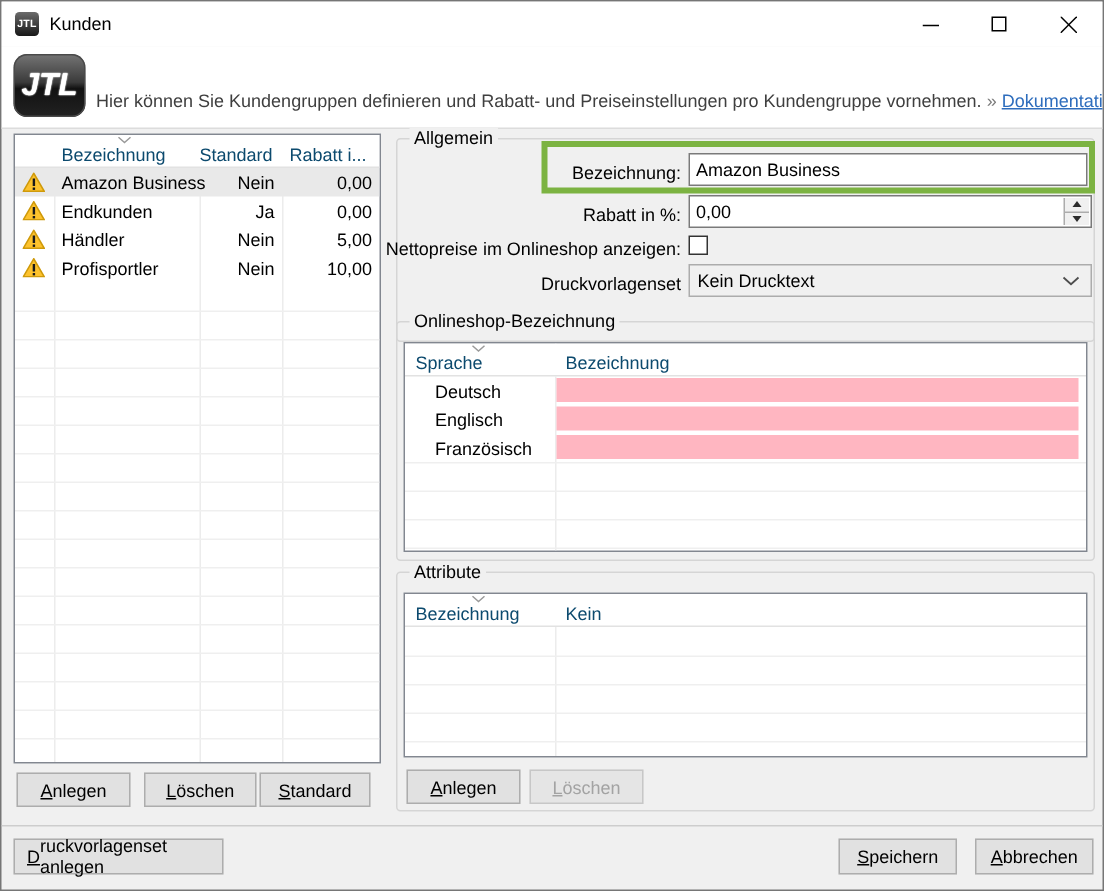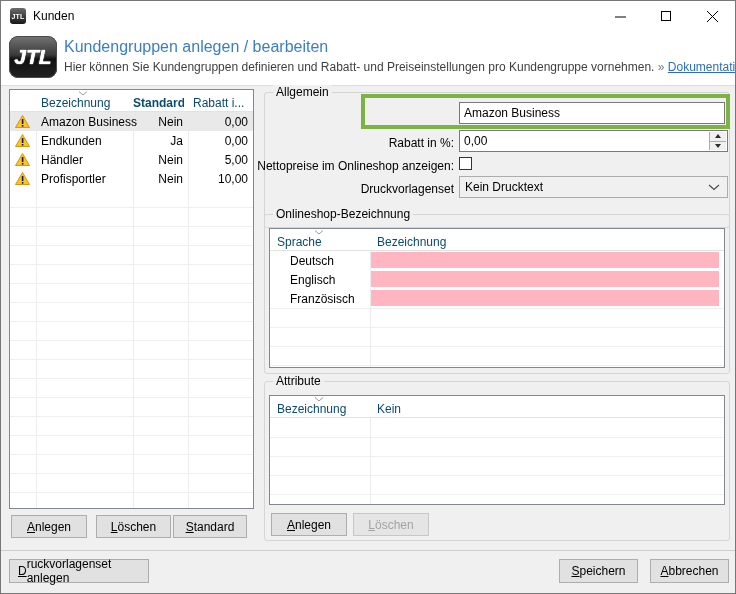--- a/index.html
+++ b/index.html
@@ -98,38 +98,37 @@
         <svg width="11" height="11">
             <line x1="0" y1="0" x2="11" y2="11" stroke="#000" stroke-width="1"></line>
             <line x1="11" y1="0" x2="0" y2="11" stroke="#000" stroke-width="1"></line>
           </svg>
       </div>
     </div>
   </div>
 
   <div class="header">
     <div class="jtl-logo">JTL</div>
-    <div class="header-title" style="color: rgb(60, 127, 192);">Kundengruppen anlegen / bearbeiten</div>
     <div class="header-sub">
       <span>Hier können Sie Kundengruppen definieren und Rabatt- und Preiseinstellungen pro Kundengruppe vornehmen.</span>
       <span class="chev">»</span>
       <span class="doc-link" style="color: rgb(46, 109, 189);">Dokumentation</span>
     </div>
   </div>
 
   <div class="tbl" style="left:8px; top:88px; width:245px; height:420px;">
     <div class="vline" style="left:26px;"></div>
     <div class="vline" style="left:123px;"></div>
     <div class="vline" style="left:178px;"></div>
     <div class="tbl-header">
       <svg class="sort-chev" style="left:68px;" width="10" height="5">
           <path d="M1 0.5 L5 4 L9 0.5" stroke="#9a9a9a" fill="none"></path>
         </svg>
       <div class="hcell" style="left:31px; top:6px;">Bezeichnung</div>
-      <div class="hcell r" style="left:123px; width:51px; top:6px;font-weight:bold;">Standard</div>
+      <div class="hcell r" style="left:123px; width:51px; top:6px;">Standard</div>
       <div class="hcell" style="left:183px; top:6px;">Rabatt i...</div>
     </div>
     <div id="groups-rows">
         <div class="trow selected" style="top: 22px;">
           <svg class="warning-icon" width="15" height="13">
             <path d="M7.5 0.5 L14.5 12.5 H0.5 Z" fill="#fdc22d" stroke="#cf9a0a"></path>
             <rect x="6.8" y="4" width="1.6" height="5" fill="#1a1a1a"></rect>
             <rect x="6.8" y="10" width="1.6" height="1.6" fill="#1a1a1a"></rect>
           </svg>
           <div class="cell" style="left:31px;">Amazon Business</div>
@@ -185,20 +184,21 @@
       </div>
   </div>
 
   <div class="btn" style="left:10px; top:514px; width:76px;"><u>A</u>nlegen</div>
   <div class="btn" style="left:95px; top:514px; width:75px;"><u>L</u>öschen</div>
   <div class="btn" style="left:172px; top:514px; width:74px;"><u>S</u>tandard</div>
 
   <div class="groupbox" style="left:263px; top:91px; width:466px; height:136px;">
     <div class="groupbox-label">Allgemein</div>
   </div>
+  <div class="field-label" style="left:253px; top:107px; width:200px;">Bezeichnung:</div>
   <div class="textbox" style="left:458px; top:101px; width:266px; height:22px;">Amazon Business</div>
   <div class="highlight-box" style="left: 360px; top: 93px; width: 369px; height: 35px; border-color: rgb(124, 179, 66);"></div>
 
   <div class="field-label" style="left:253px; top:135px; width:200px;">Rabatt in %:</div>
   <div class="textbox" style="left:458px; top:129px; width:269px; height:22px;">
     <span>0,00</span>
     <div class="spinner">
       <div class="spin-btn">
           <div class="tri-up"></div>
         </div>

